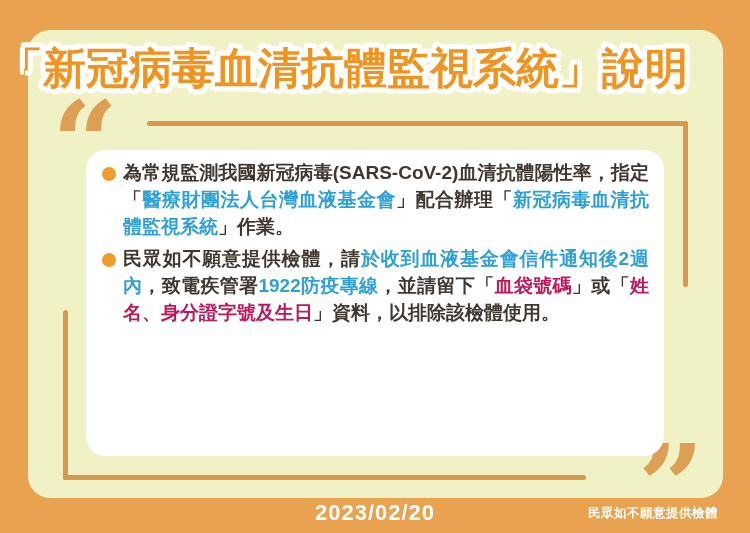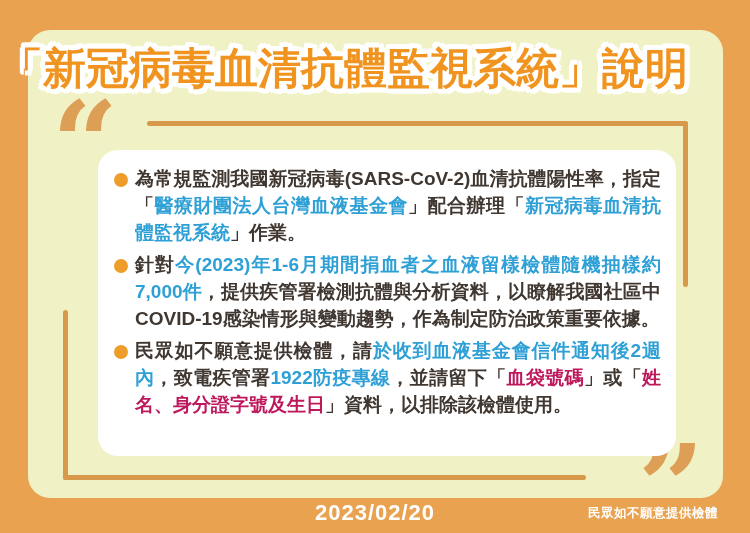--- a/index.html
+++ b/index.html
@@ -29,21 +29,21 @@
   .quote-open{left:52px;top:85px;}
   .quote-close{left:638px;top:428px;}
   .accent{position:absolute;background:#D9994C;border-radius:3px;}
   .accent-top{left:147px;top:121px;width:541px;height:5px;}
   .accent-right{left:683px;top:121px;width:5px;height:166px;}
   .accent-left{left:63px;top:310px;width:5px;height:170px;}
   .accent-bottom{left:63px;top:475px;width:523px;height:5px;}
   .card{
     position:absolute;left:86px;top:150px;width:578px;height:306px;
     background:#ffffff;border-radius:20px;
-    padding:16px 15px 0 16px;box-sizing:border-box;margin-left:12px;
+    padding:10px 15px 0 16px;box-sizing:border-box;
   }
   .bullet{
     position:relative;padding-left:21px;margin:0 0 5px 0;
     font-size:19px;font-weight:bold;line-height:1.42;
     color:#403731;text-align:justify;
   }
   .bullet .dot{
     position:absolute;left:0;top:7px;width:14px;height:14px;
     border-radius:50%;background:#EE9D2B;
   }
@@ -74,20 +74,19 @@
 <div class="accent accent-bottom"></div>
 
 <div class="title">「新冠病毒血清抗體監視系統」說明</div>
 
 <div class="quote quote-open">“</div>
 <div class="quote quote-close">”</div>
 
 <div class="card">
   <div id="bullets">
       <div class="bullet"><span class="dot"></span><span class="seg-dark">為常規監測我國新冠病毒(SARS-CoV-2)血清抗體陽性率，指定「</span><span class="seg-blue">醫療財團法人台灣血液基金會</span><span class="seg-dark">」配合辦理「</span><span class="seg-blue">新冠病毒血清抗體監視系統</span><span class="seg-dark">」作業。</span></div>
-      <div class="bullet"><span class="dot"></span><span class="seg-dark">針對</span><span class="seg-blue">今(2023)年1-6月期間捐血者之血液留樣檢體隨機抽樣約7,000件</span><span class="seg-dark">，提供疾管署檢測抗體與分析資料，以瞭解我國社區中COVID-19感染情形與變動趨勢，作為制定防治政策重要依據。</span></div>
       <div class="bullet"><span class="dot"></span><span class="seg-dark">民眾如不願意提供檢體，請</span><span class="seg-blue">於收到血液基金會信件通知後2週內</span><span class="seg-dark">，致電疾管署</span><span class="seg-blue">1922防疫專線</span><span class="seg-dark">，並請留下「</span><span class="seg-red">血袋號碼</span><span class="seg-dark">」或「</span><span class="seg-red">姓名、身分證字號及生日</span><span class="seg-dark">」資料，以排除該檢體使用。</span></div>
     </div>
 </div>
 
 <div class="bottom-bar"></div>
 <div class="date">2023/02/20</div>
 <div class="org">民眾如不願意提供檢體</div>
 
 </body></html>

